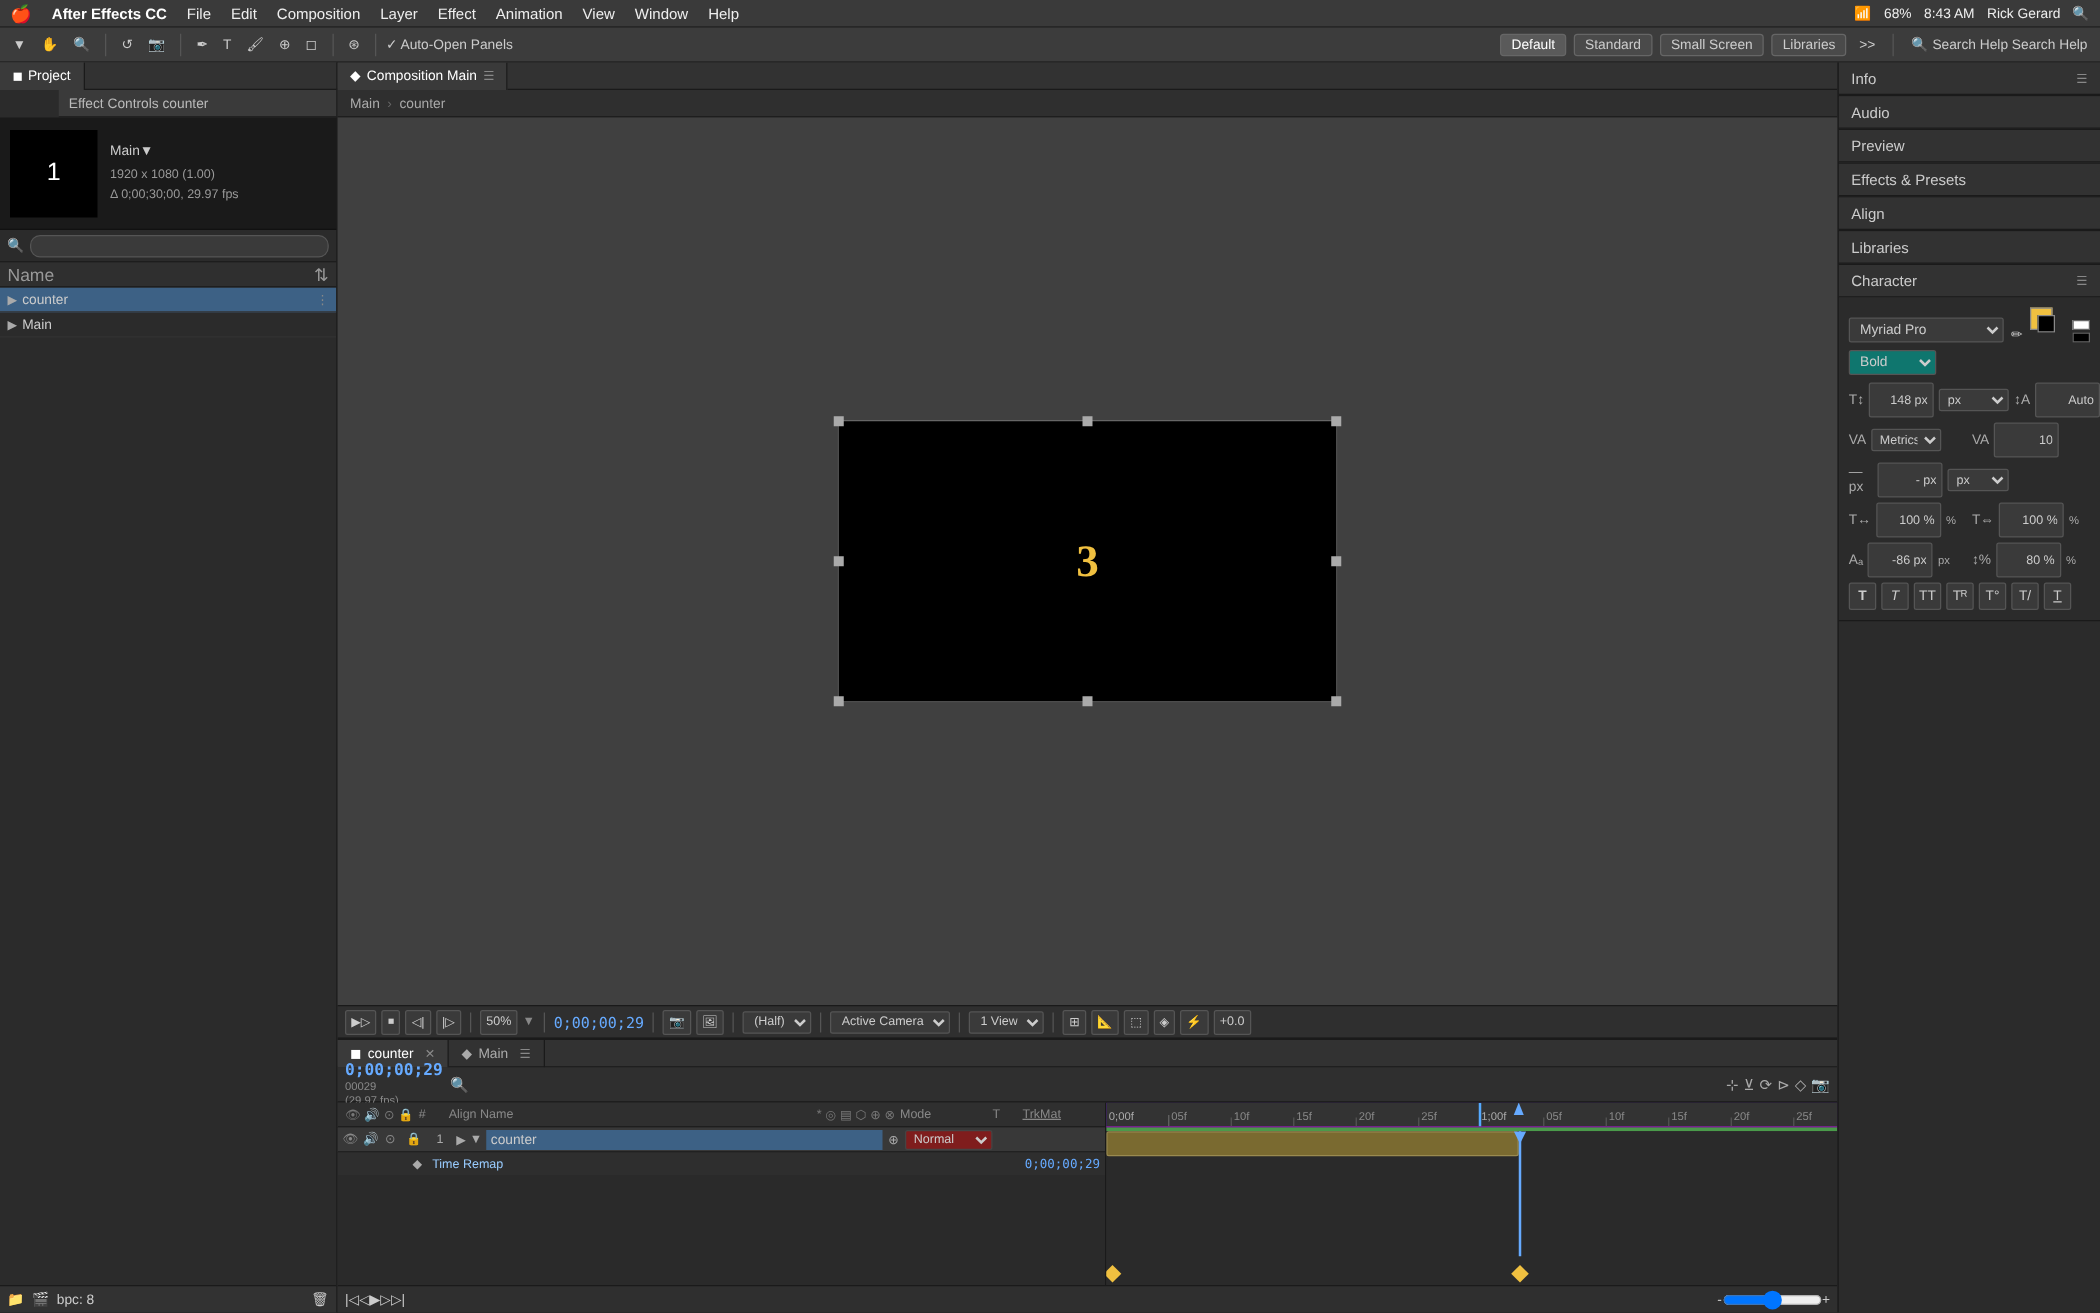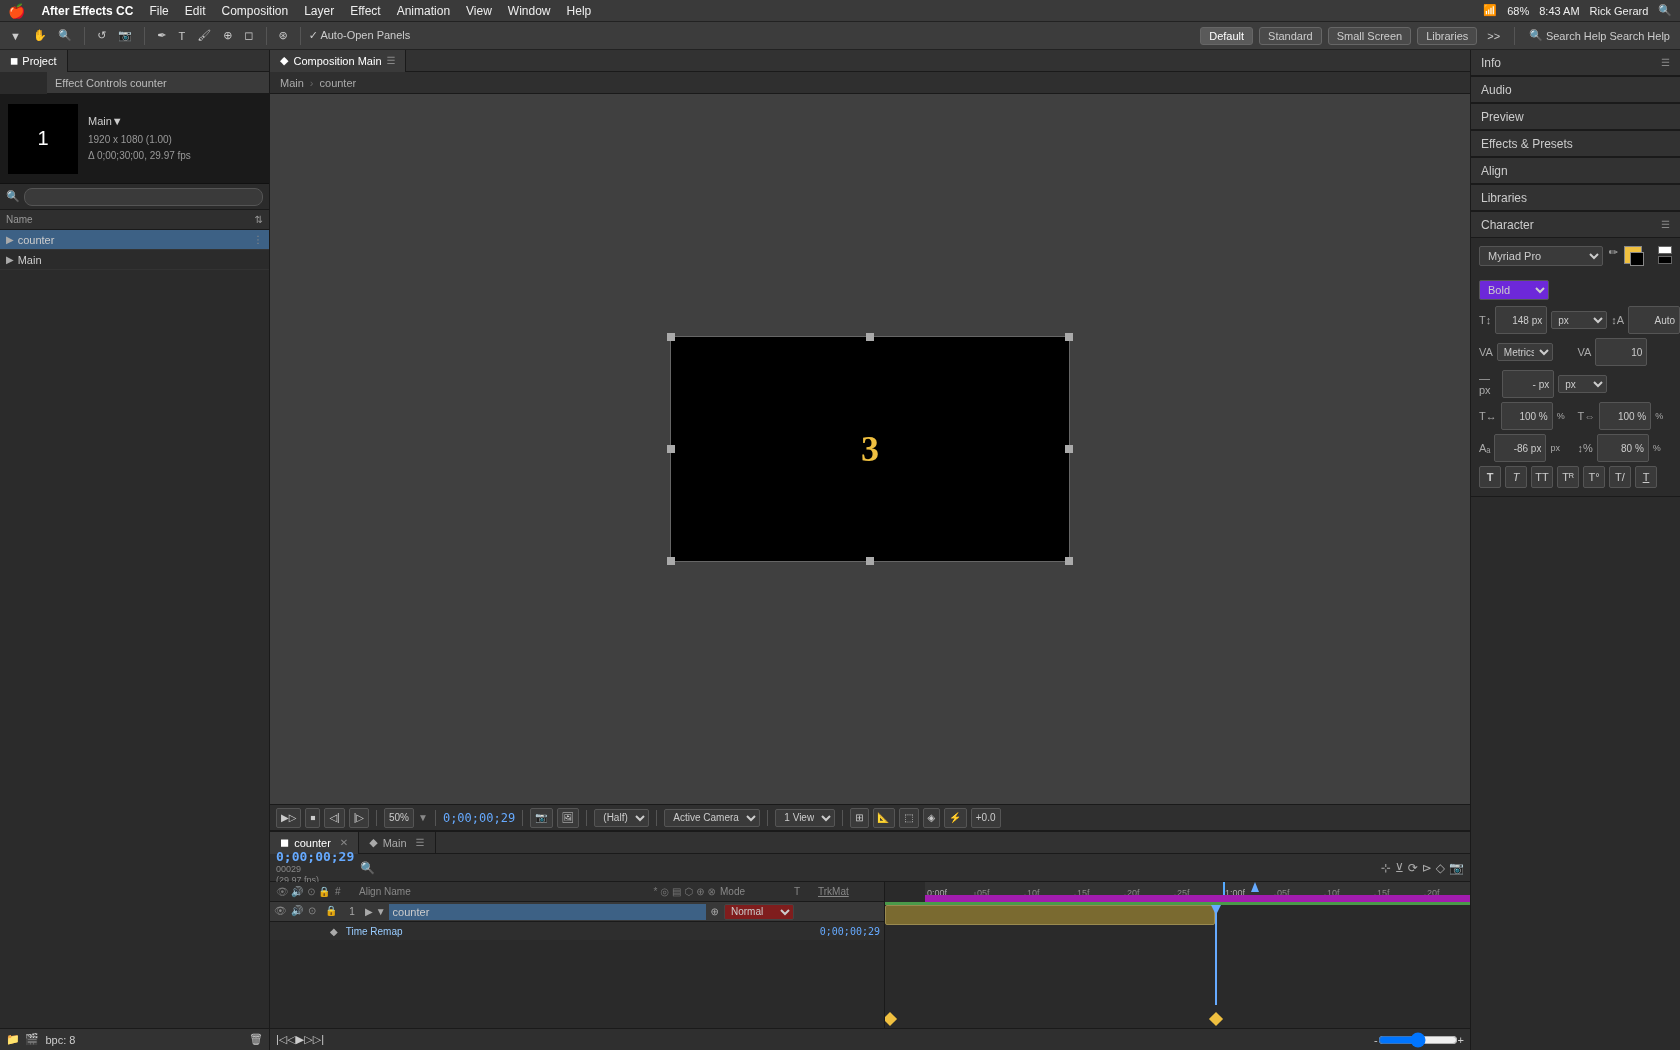--- a/index.html
+++ b/index.html
@@ -173,21 +173,21 @@
       padding: 0 6px;
       outline: none;
     }
     #project-list-header {
       height: 20px;
       background: #2f2f2f;
       display: flex;
       align-items: center;
       padding: 0 6px;
       border-bottom: 1px solid #1a1a1a;
-      font-size: 10px;
+      font-size: 14px;
       color: #999;
     }
     #project-items {
       flex: 1;
       overflow-y: auto;
       background: #2b2b2b;
     }
     .project-item {
       height: 20px;
       display: flex;
@@ -478,24 +478,23 @@
       overflow: hidden;
       display: flex;
       flex-direction: column;
       position: relative;
     }
 
     
     #timeline-ruler {
       height: 20px;
       background: #4c1d95;
-      border-bottom: 7px solid #a21caf;
+      border-bottom: 1px solid #a21caf;
       position: relative;
       overflow: hidden;
-      margin-left: 40px;
     }
 
     
     #timeline-bars {
       flex: 1;
       position: relative;
       background: #2a2a2a;
     }
 
     
@@ -563,38 +562,38 @@
     }
     .section-menu-icon { color: #888; font-size: 10px; }
 
     
     #character-panel {
       padding: 8px;
       background: #2b2b2b;
     }
     .char-row {
       display: flex;
-      align-items: flex-start;
+      align-items: flex-end;
       gap: 6px;
       margin-bottom: 6px;
     }
     .char-font-select {
       flex: 1;
       height: 20px;
       background: #3a3a3a;
       border: 1px solid #555;
       border-radius: 2px;
       color: #ccc;
       font-size: 11px;
       padding: 0 4px;
     }
     .char-style-select {
       width: 70px;
       height: 20px;
-      background: #6d28d9;
+      background: #0f766e;
       border: 1px solid #555;
       border-radius: 2px;
       color: #ccc;
       font-size: 11px;
       padding: 0 4px;
     }
     .swatch-container { position: relative; width: 28px; height: 28px; }
 
     .char-field {
       display: flex;

